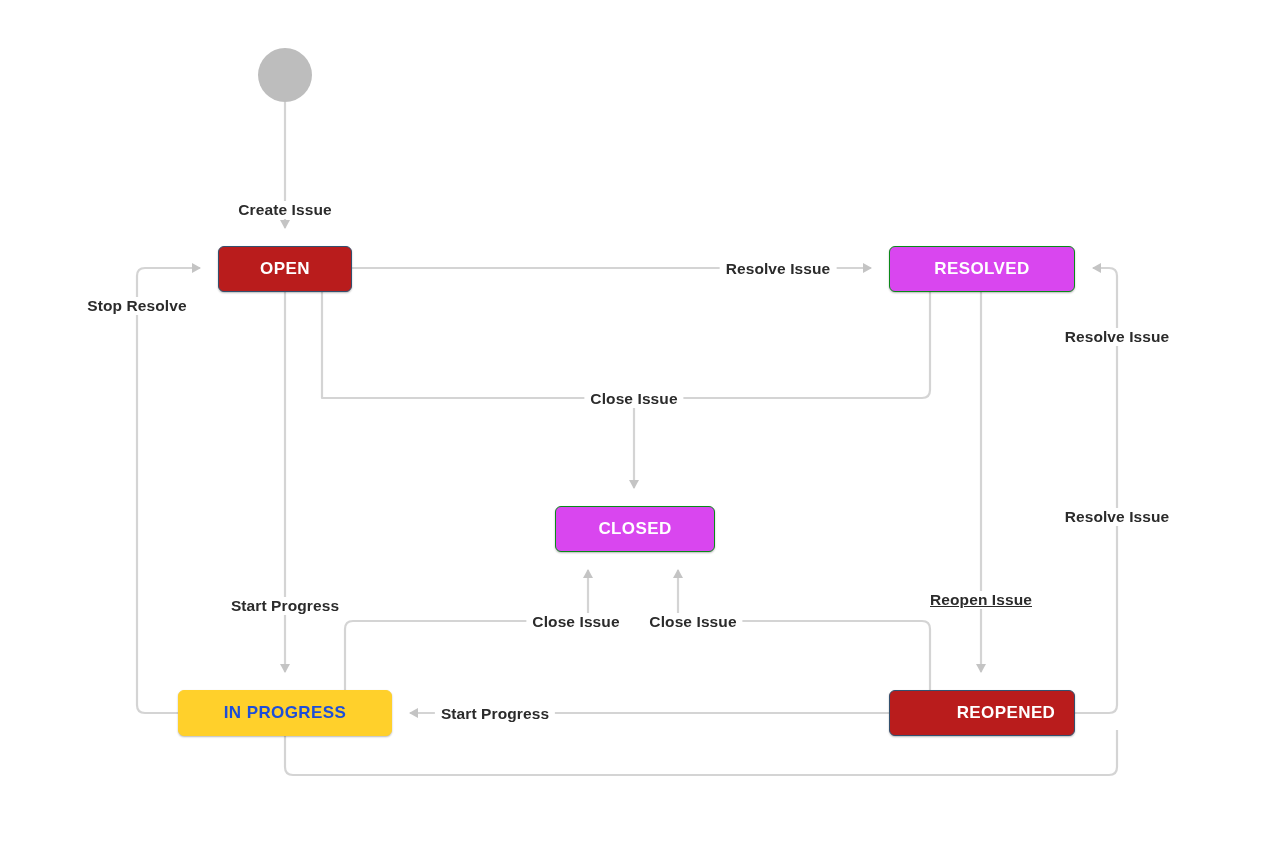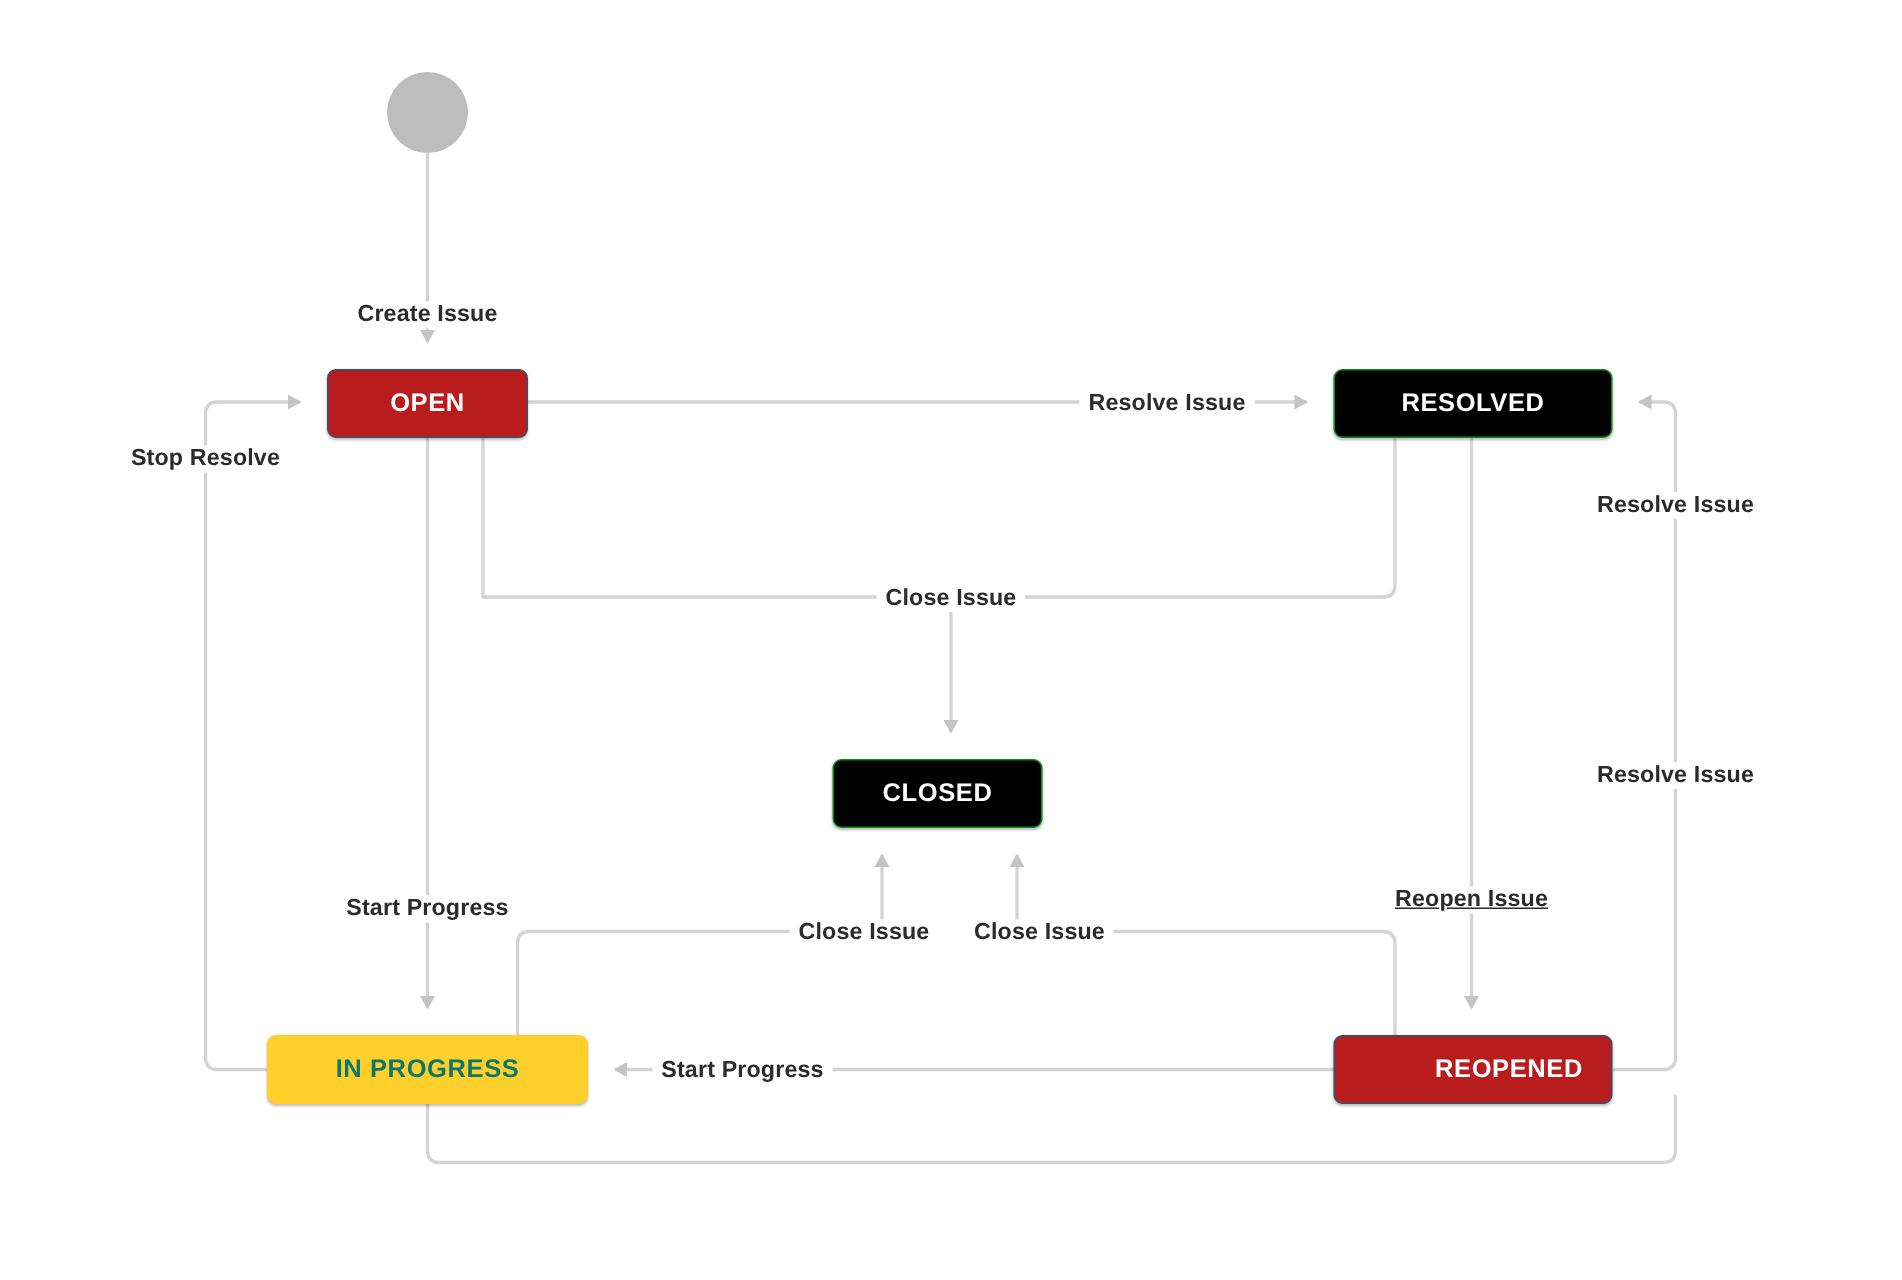--- a/index.html
+++ b/index.html
@@ -36,27 +36,27 @@
     letter-spacing: 0.4px;
     box-sizing: border-box;
     box-shadow: 0 1px 2px rgba(0,0,0,0.28);
   }
   .node-open {
     background: #b91c1c;
     color: #ffffff;
     border: 1px solid #33506e;
   }
   .node-green {
-    background: #000000;
+    background: #d946ef;
     color: #ffffff;
     border: 1px solid #0a8a18;
   }
   .node-yellow {
     background: #ffd02b;
-    color: #0f766e;
+    color: #1d4ed8;
     border: 1px solid #ffd02b;
   }
   .start-node {
     position: absolute;
     border-radius: 50%;
     background: #bdbdbd;
   }
   .edge-label {
     position: absolute;
     font-size: 15.5px;
@@ -126,21 +126,21 @@
   <div class="start-node" style="left:258px; top:48px; width:54px; height:54px;"></div>
 
   <div class="node node-open" style="left:218px; top:246px; width:134px; height:46px;">
     <span>OPEN</span>
   </div>
 
   <div class="node node-green" style="left:889px; top:246px; width:186px; height:46px;">
     <span>RESOLVED</span>
   </div>
 
-  <div class="node node-green" style="left:555px; top:506px; width:140px; height:46px;">
+  <div class="node node-green" style="left:555px; top:506px; width:160px; height:46px;">
     <span>CLOSED</span>
   </div>
 
   <div class="node node-yellow" style="left:178px; top:690px; width:214px; height:46px;">
     <span>IN PROGRESS</span>
   </div>
 
   <div class="node node-open" style="left:889px; top:690px; width:186px; height:46px;padding-left:48px;">
     <span>REOPENED</span>
   </div>

